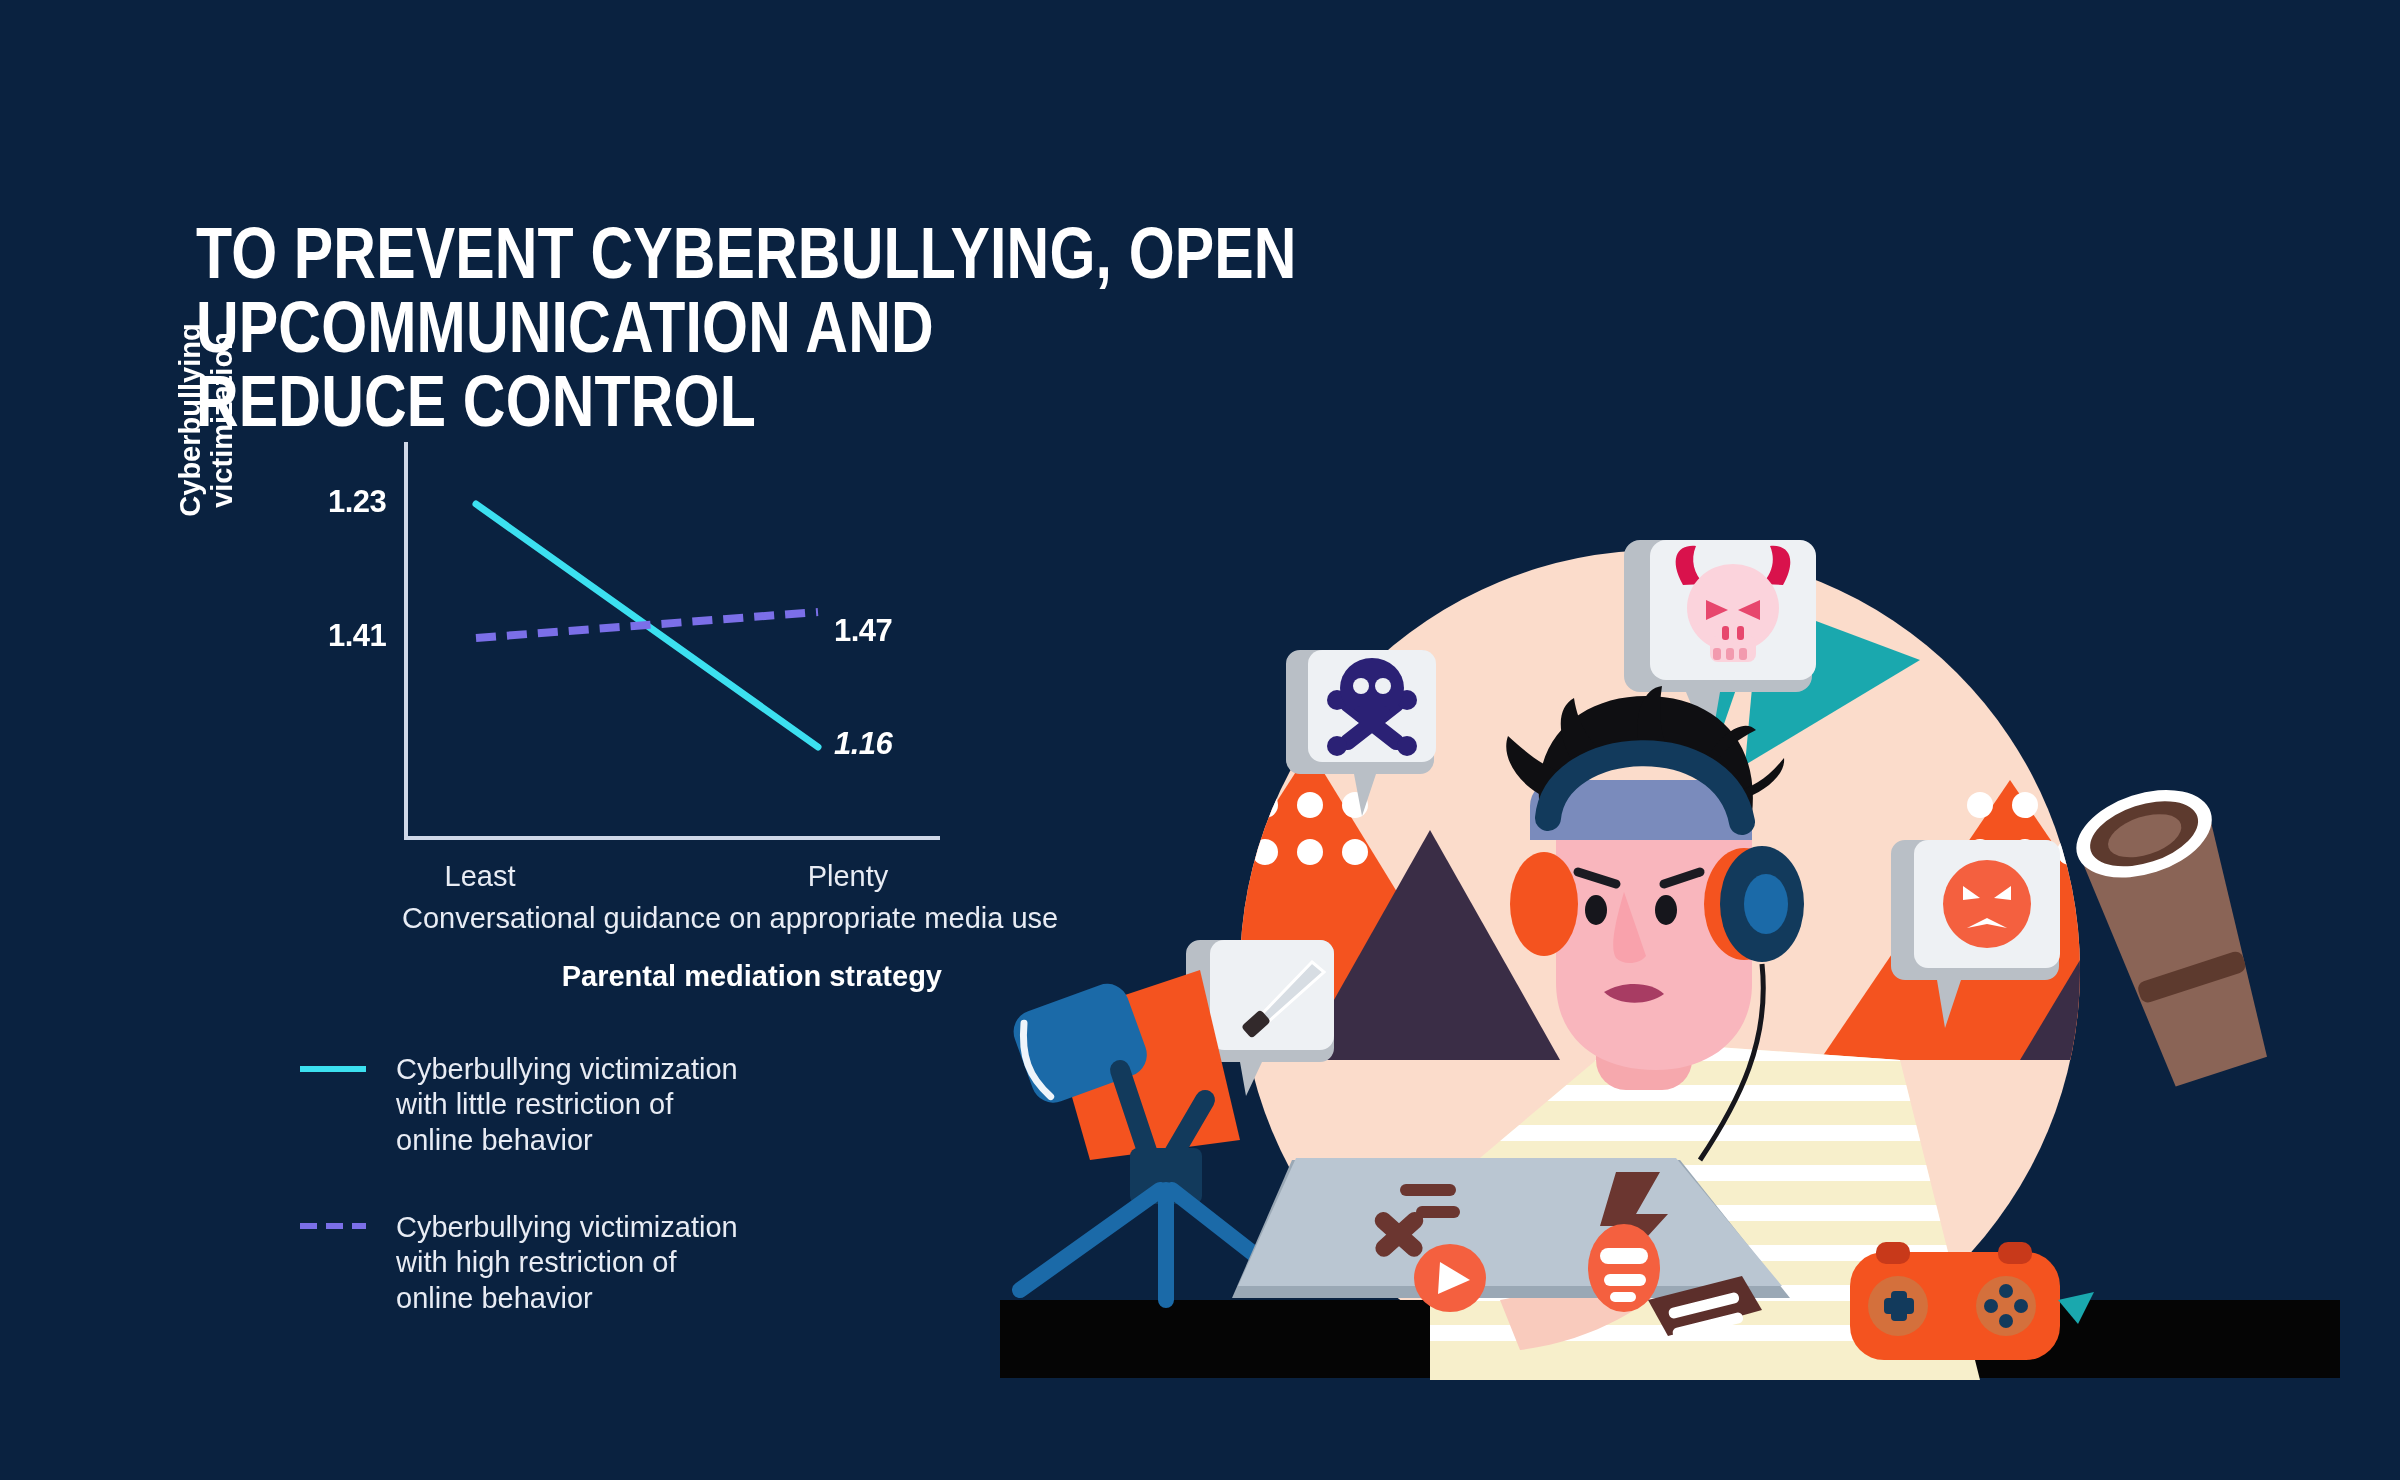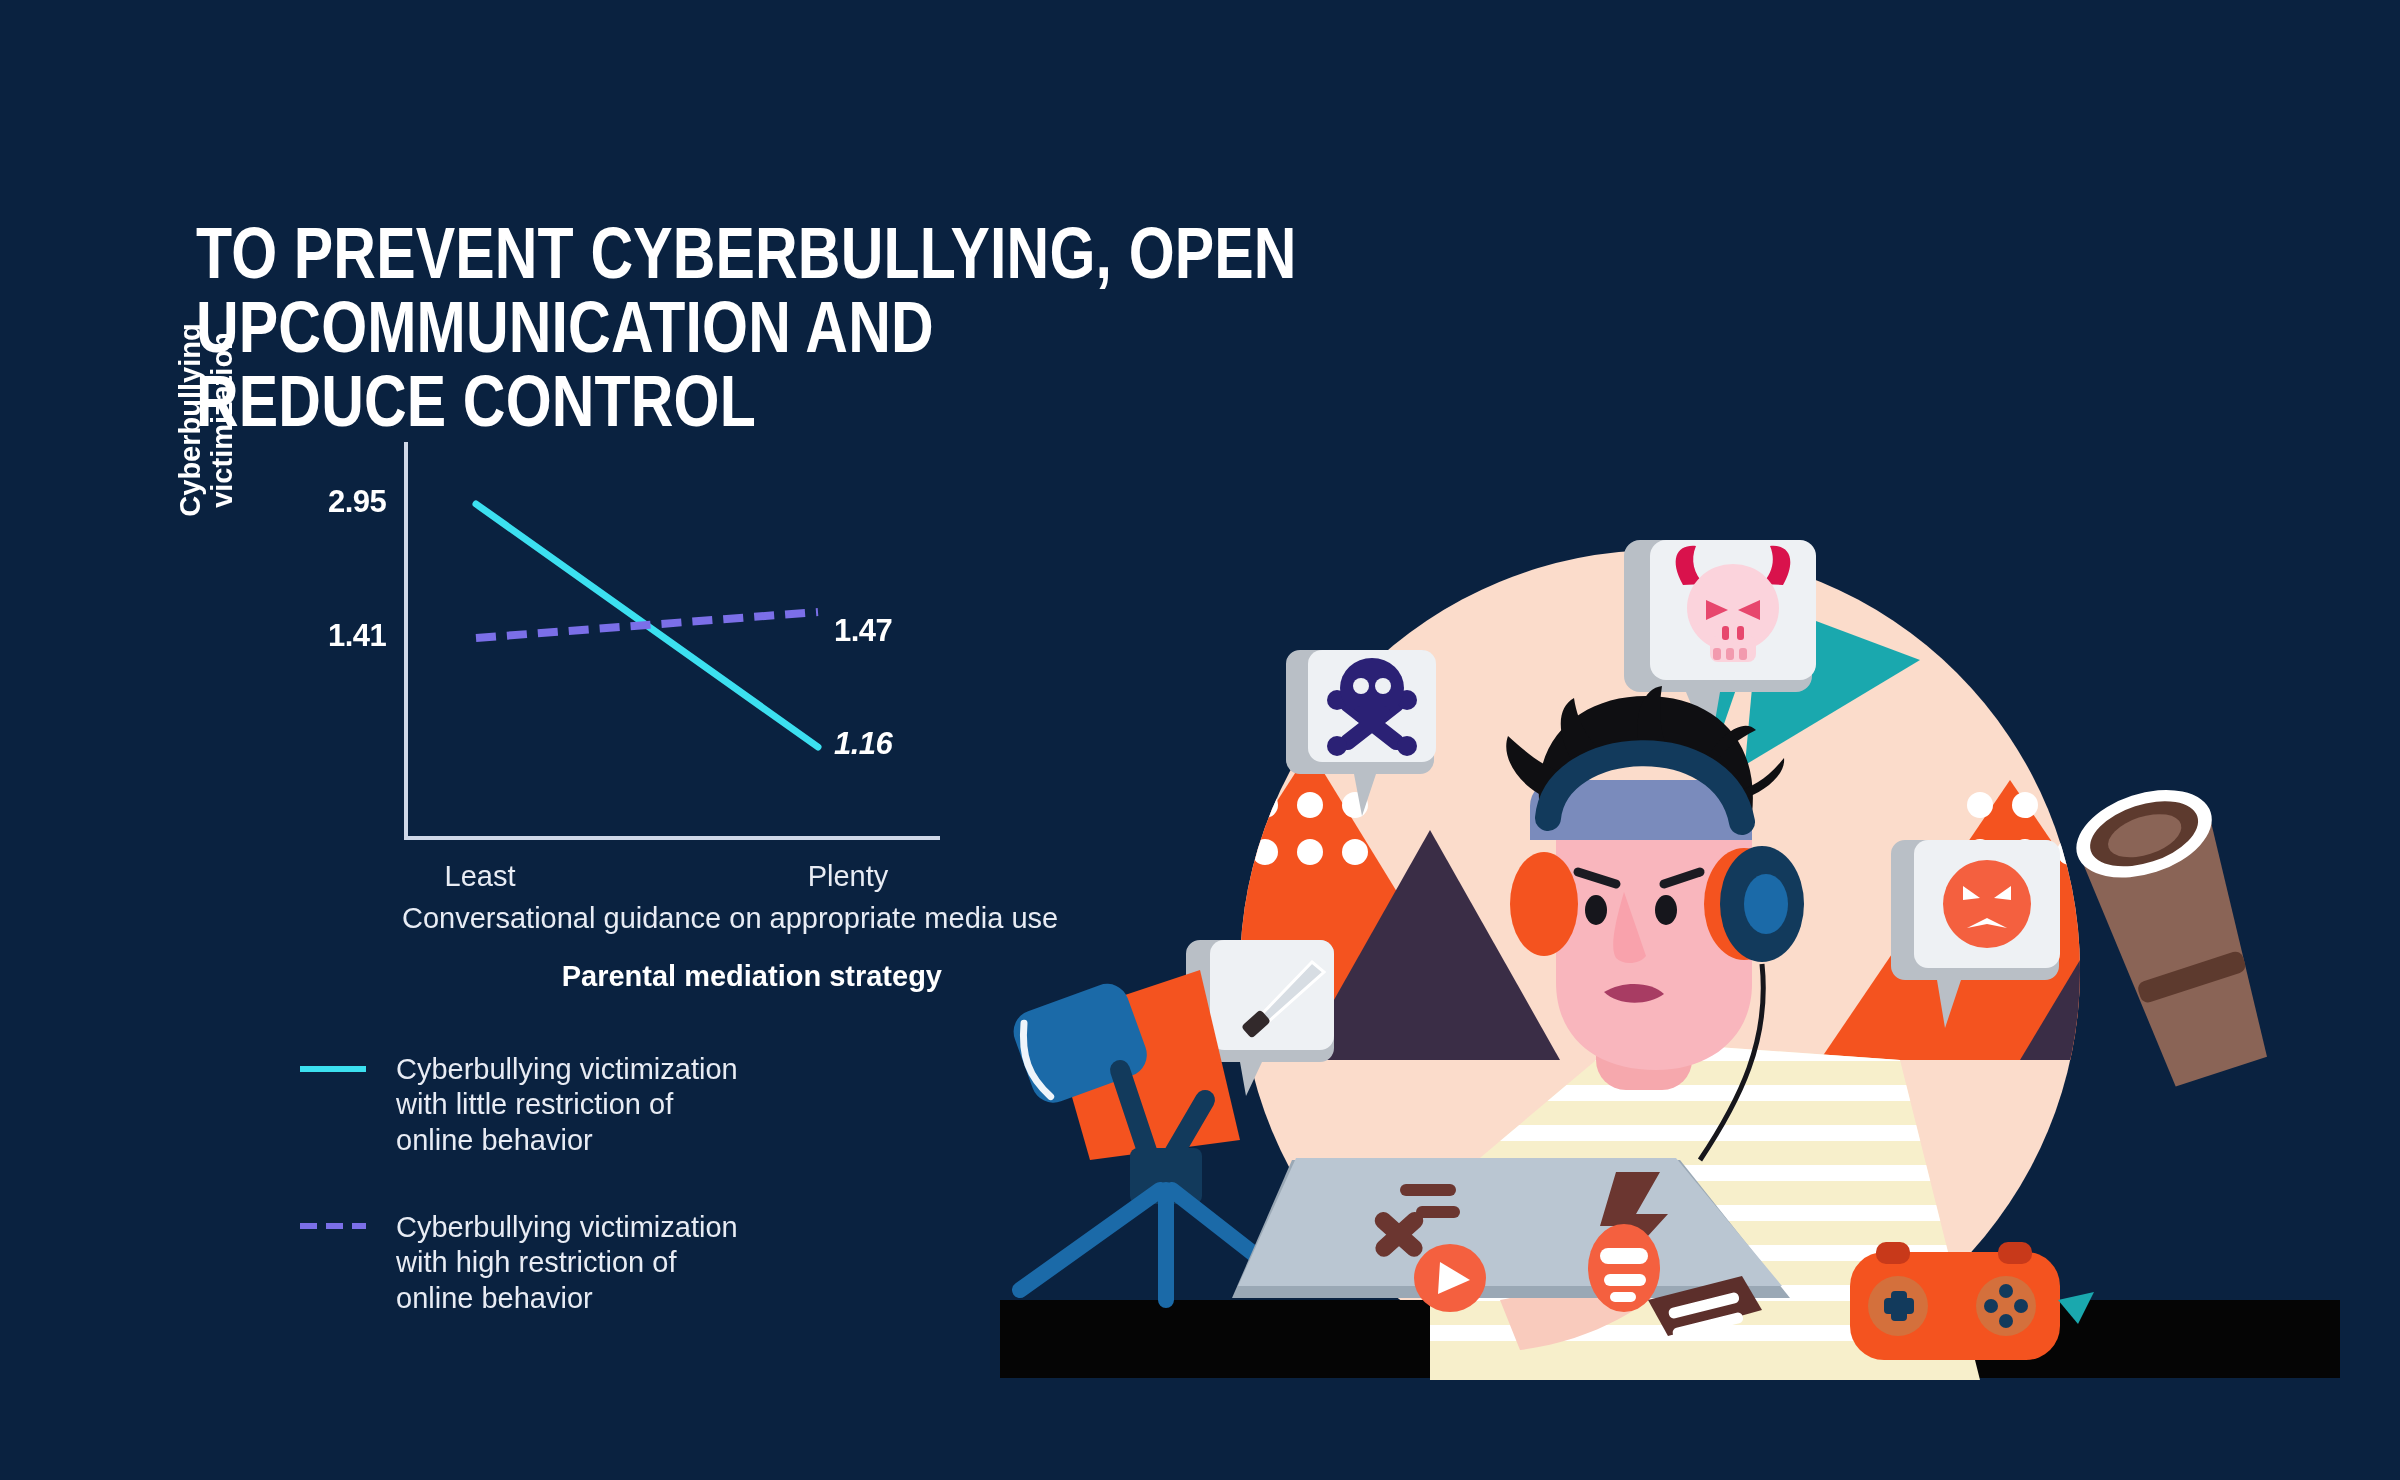--- a/index.html
+++ b/index.html
@@ -157,21 +157,21 @@
       <div id="spine-left"></div>
       <div id="spine-bottom"></div>
 
       <svg viewBox="0 0 536 398" preserveAspectRatio="none">
 
         <line x1="72" y1="62" x2="414" y2="305" stroke="#3ce0f0" stroke-width="7" stroke-linecap="round"></line>
 
         <line x1="72" y1="196" x2="414" y2="170" stroke="#7b6fe8" stroke-width="8" stroke-linecap="butt" stroke-dasharray="20 11"></line>
       </svg>
 
-      <div class="dlabel" id="lab-tl" style="left:-76px; top:42px;">2.95</div>
+      <div class="dlabel" id="lab-tl" style="left:-76px; top:42px;">1.23</div>
       <div class="dlabel" id="lab-ml" style="left:-76px; top:176px;">1.41</div>
       <div class="dlabel" id="lab-mr" style="left:430px; top:148px;margin-top:23px;">1.47</div>
       <div class="dlabel" id="lab-br" style="left:430px; top:284px;font-style:italic;">1.16</div>
 
       <div class="xcat" id="xcat-0">Least</div>
       <div class="xcat" id="xcat-1">Plenty</div>
 
       <div id="xlabel1">Conversational guidance on appropriate media use</div>
       <div id="xlabel2">Parental mediation strategy</div>
     </div>

